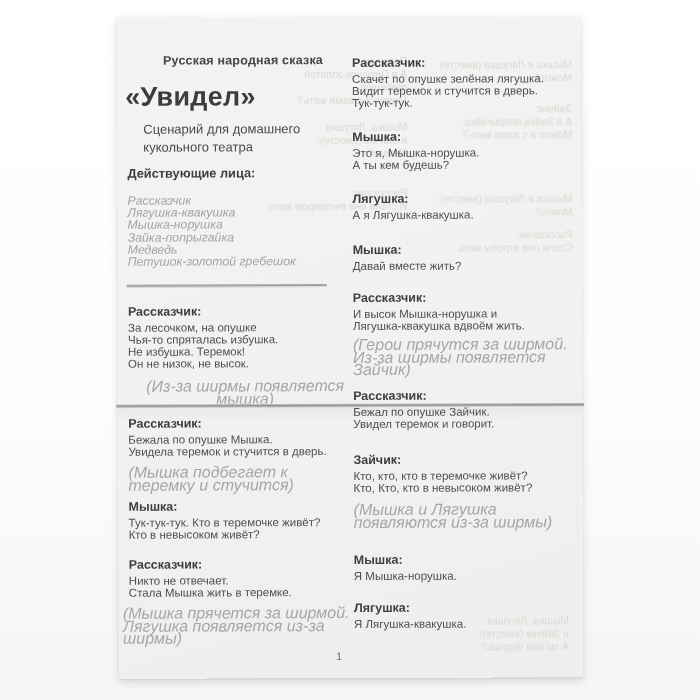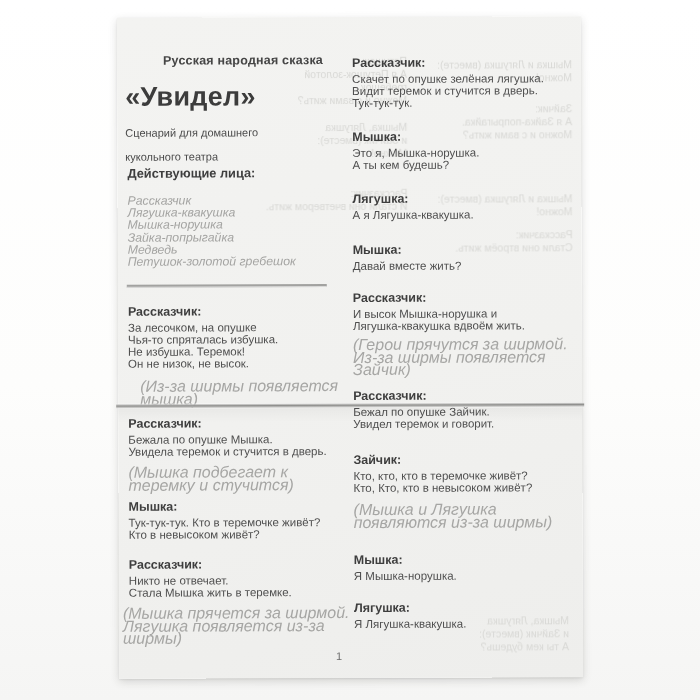--- a/index.html
+++ b/index.html
@@ -25,39 +25,39 @@
   .st2{top:104px;left:140px;}
   .st3{top:170px;left:140px;}
   .st4{top:42px;left:305px;}
   .st5{top:86px;left:305px;}
   .st6{top:176px;left:305px;}
   .st7{top:212px;left:305px;}
   .st8{top:598px;left:300px;}
   
   .kicker{position:absolute;left:10px;top:36px;font-size:12.5px;font-weight:bold;color:#454545;letter-spacing:.2px;margin-left:36px;}
   .title{position:absolute;left:8px;top:64px;margin:0;font-size:27px;font-weight:600;color:#3c3c3c;letter-spacing:.3px;}
-  .subtitle{position:absolute;left:8px;top:103px;font-size:11px;line-height:24px;color:#4a4a4a;white-space:pre-line;}
+  .subtitle{position:absolute;left:26px;top:103px;font-size:13px;line-height:18px;color:#4a4a4a;white-space:pre-line;}
   .cast-heading{position:absolute;left:10px;top:148px;font-size:12.8px;font-weight:bold;color:#3e3e3e;}
   .cast-list{position:absolute;left:10px;top:177px;}
   .cast-item{font-size:12.3px;font-style:italic;color:#a4a4a2;line-height:12.2px;}
   .divider{position:absolute;left:9px;top:267px;width:200px;height:2px;background:#a2a2a0;border-bottom:1px solid rgba(255,255,255,.6);}
   
   .crease{
     position:absolute;left:-2px;top:386px;width:468px;height:5px;
     background:linear-gradient(180deg,rgba(255,255,255,.55) 0%,#8f8f8d 45%,#a8a8a6 60%,rgba(255,255,255,.4) 100%);
   }
   .crease-shade{position:absolute;left:0;top:391px;width:464px;height:14px;background:linear-gradient(180deg,rgba(0,0,0,.035),rgba(0,0,0,0));}
   
   .block{position:absolute;width:225px;}
   .speaker{font-size:12.5px;font-weight:bold;color:#3e3e3e;line-height:13px;}
   .lines{font-size:11.5px;color:#4f4f4f;line-height:12.1px;margin-top:3px;white-space:pre-line;}
   .stage{position:absolute;width:228px;font-size:16px;font-style:italic;color:#a6a6a4;line-height:12.6px;white-space:pre-line;}
   
   .col-l{left:10px;}
-  .bL0{top:288px;} .sL0{left:22px;top:363px;}
+  .bL0{top:288px;} .sL0{left:13px;top:363px;text-align:center;}
   .bL1{top:400px;} .sL1{left:10px;top:449px;}
   .bL2{top:483px;}
   .bL3{top:541px;} .sL2{left:4px;top:590px;}
   
   .col-r{left:235px;width:221px;}
   .bR0{top:40px;}
   .bR1{top:114px;}
   .bR2{top:176px;}
   .bR3{top:227px;}
   .bR4{top:275px;} .sR0{left:235px;top:322px;}

